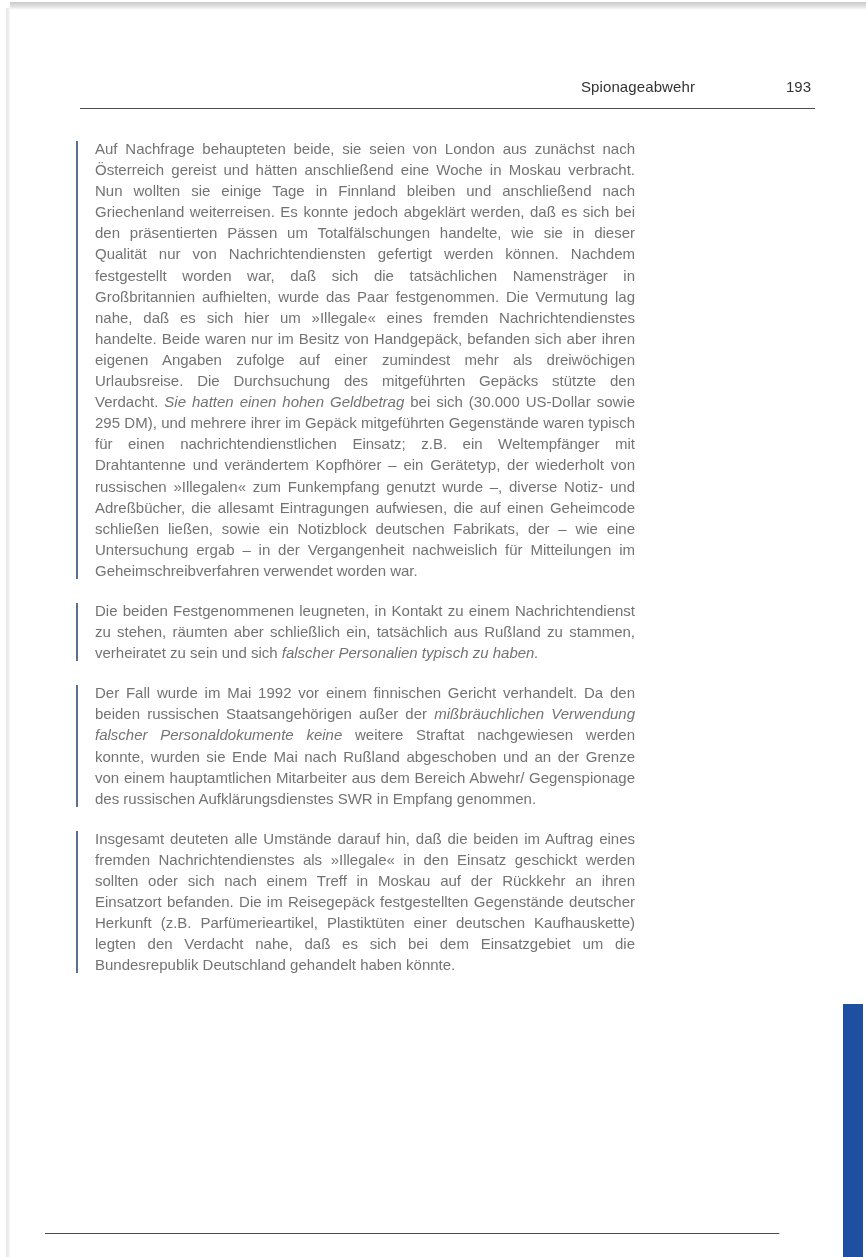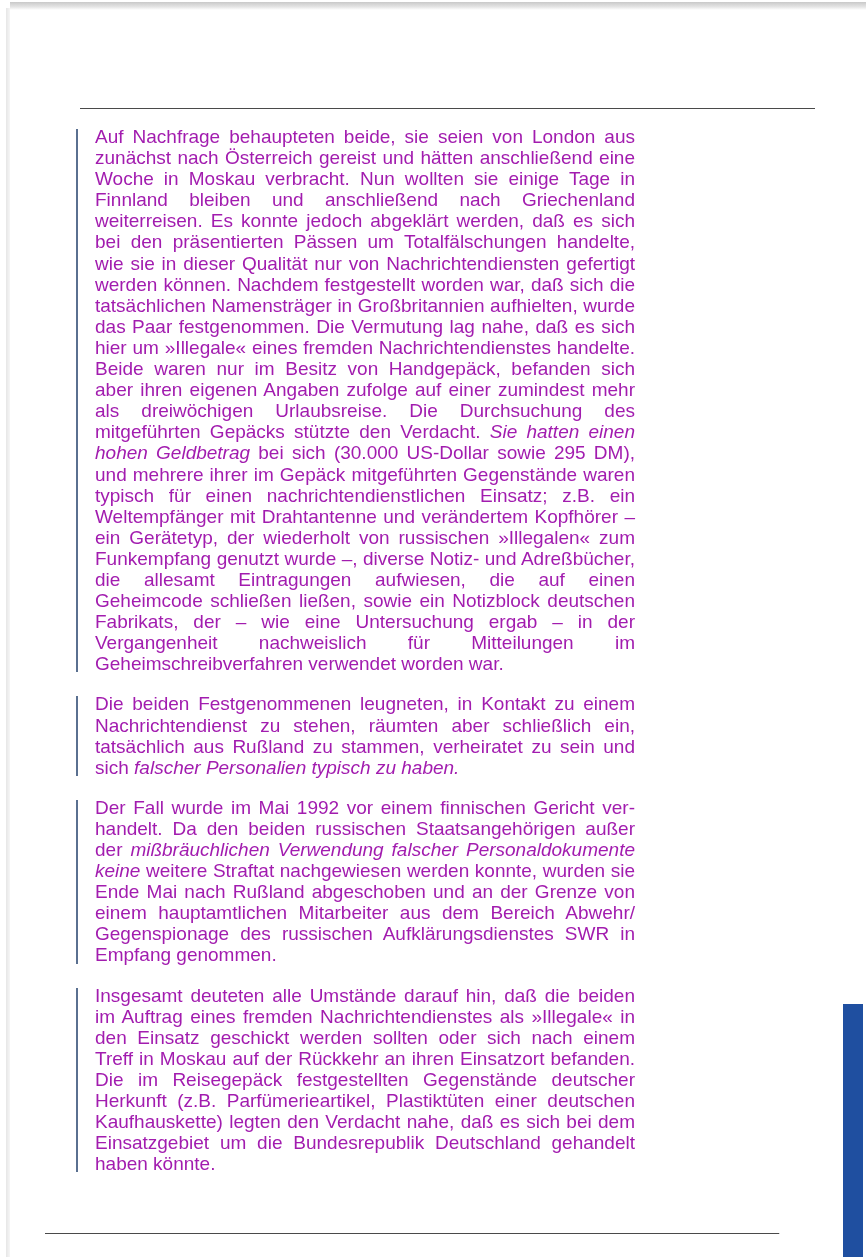--- a/index.html
+++ b/index.html
@@ -65,26 +65,26 @@
       transform: scaleX(1.65);
       transform-origin: left;
     }
     .body-text {
       position: absolute;
       left: 95px; top: 122px;
       width: 540px;
     }
     .para {
       position: relative;
-      font-size: 19px;
+      font-size: 15px;
       line-height: 21.1px;
       text-align: justify;
       hyphens: manual;
-      margin: 4px 0 19px 0;
-      color: #a21caf;
+      margin: 16px 0 19px 0;
+      color: #737373;
     }
     .para .margin-bar {
       position: absolute;
       left: -19px; top: 3px; bottom: 2px;
       width: 2px;
       background: #5a7090;
     }
     .para em { font-style: italic; }
     .side-tab {
       position: absolute;
@@ -94,20 +94,24 @@
     }
   </style>
 </head>
 <body>
 
 <div class="scan-top-edge"></div>
 <div class="scan-left-edge"></div>
 
 <div class="page">
 
+  <div class="running-head">
+    <span class="running-title">Spionageabwehr</span>
+    <span class="page-number">193</span>
+  </div>
   <div class="head-rule"></div>
 
   <div class="body-text">
 
     <p class="para">
       <span class="margin-bar"></span>
       <span>Auf Nachfrage behaupteten beide, sie seien von London aus zunächst nach Österreich gereist und hätten anschließend eine Woche in Moskau verbracht. Nun wollten sie einige Tage in Finn­land bleiben und anschließend nach Griechenland weiterreisen. Es konnte jedoch abgeklärt werden, daß es sich bei den präsen­tierten Pässen um Totalfälschungen handelte, wie sie in dieser Qualität nur von Nachrichtendiensten gefertigt werden können. Nachdem festgestellt worden war, daß sich die tatsächlichen Namensträger in Großbritannien aufhielten, wurde das Paar festgenommen. Die Vermutung lag nahe, daß es sich hier um »Illegale« eines fremden Nachrichtendienstes handelte. Beide waren nur im Besitz von Handgepäck, befanden sich aber ihren eigenen Angaben zufolge auf einer zumindest mehr als drei­wöchigen Urlaubsreise. Die Durchsuchung des mitgeführten Gepäcks stützte den Verdacht. </span><em>Sie hatten einen hohen Geldbe­trag</em><span> bei sich (30.000 US-Dollar sowie 295 DM), und mehrere ihrer im Gepäck mitgeführten Gegenstände waren typisch für einen nachrichtendienstlichen Einsatz; z.B. ein Weltempfänger mit Drahtantenne und verändertem Kopfhörer – ein Gerätetyp, der wiederholt von russischen »Illegalen« zum Funkempfang genutzt wurde –, diverse Notiz- und Adreßbücher, die allesamt Eintra­gungen aufwiesen, die auf einen Geheimcode schließen ließen, sowie ein Notizblock deutschen Fabrikats, der – wie eine Unter­suchung ergab – in der Vergangenheit nachweislich für Mittei­lungen im Geheimschreibverfahren verwendet worden war.</span>
     </p>
 
     <p class="para">

